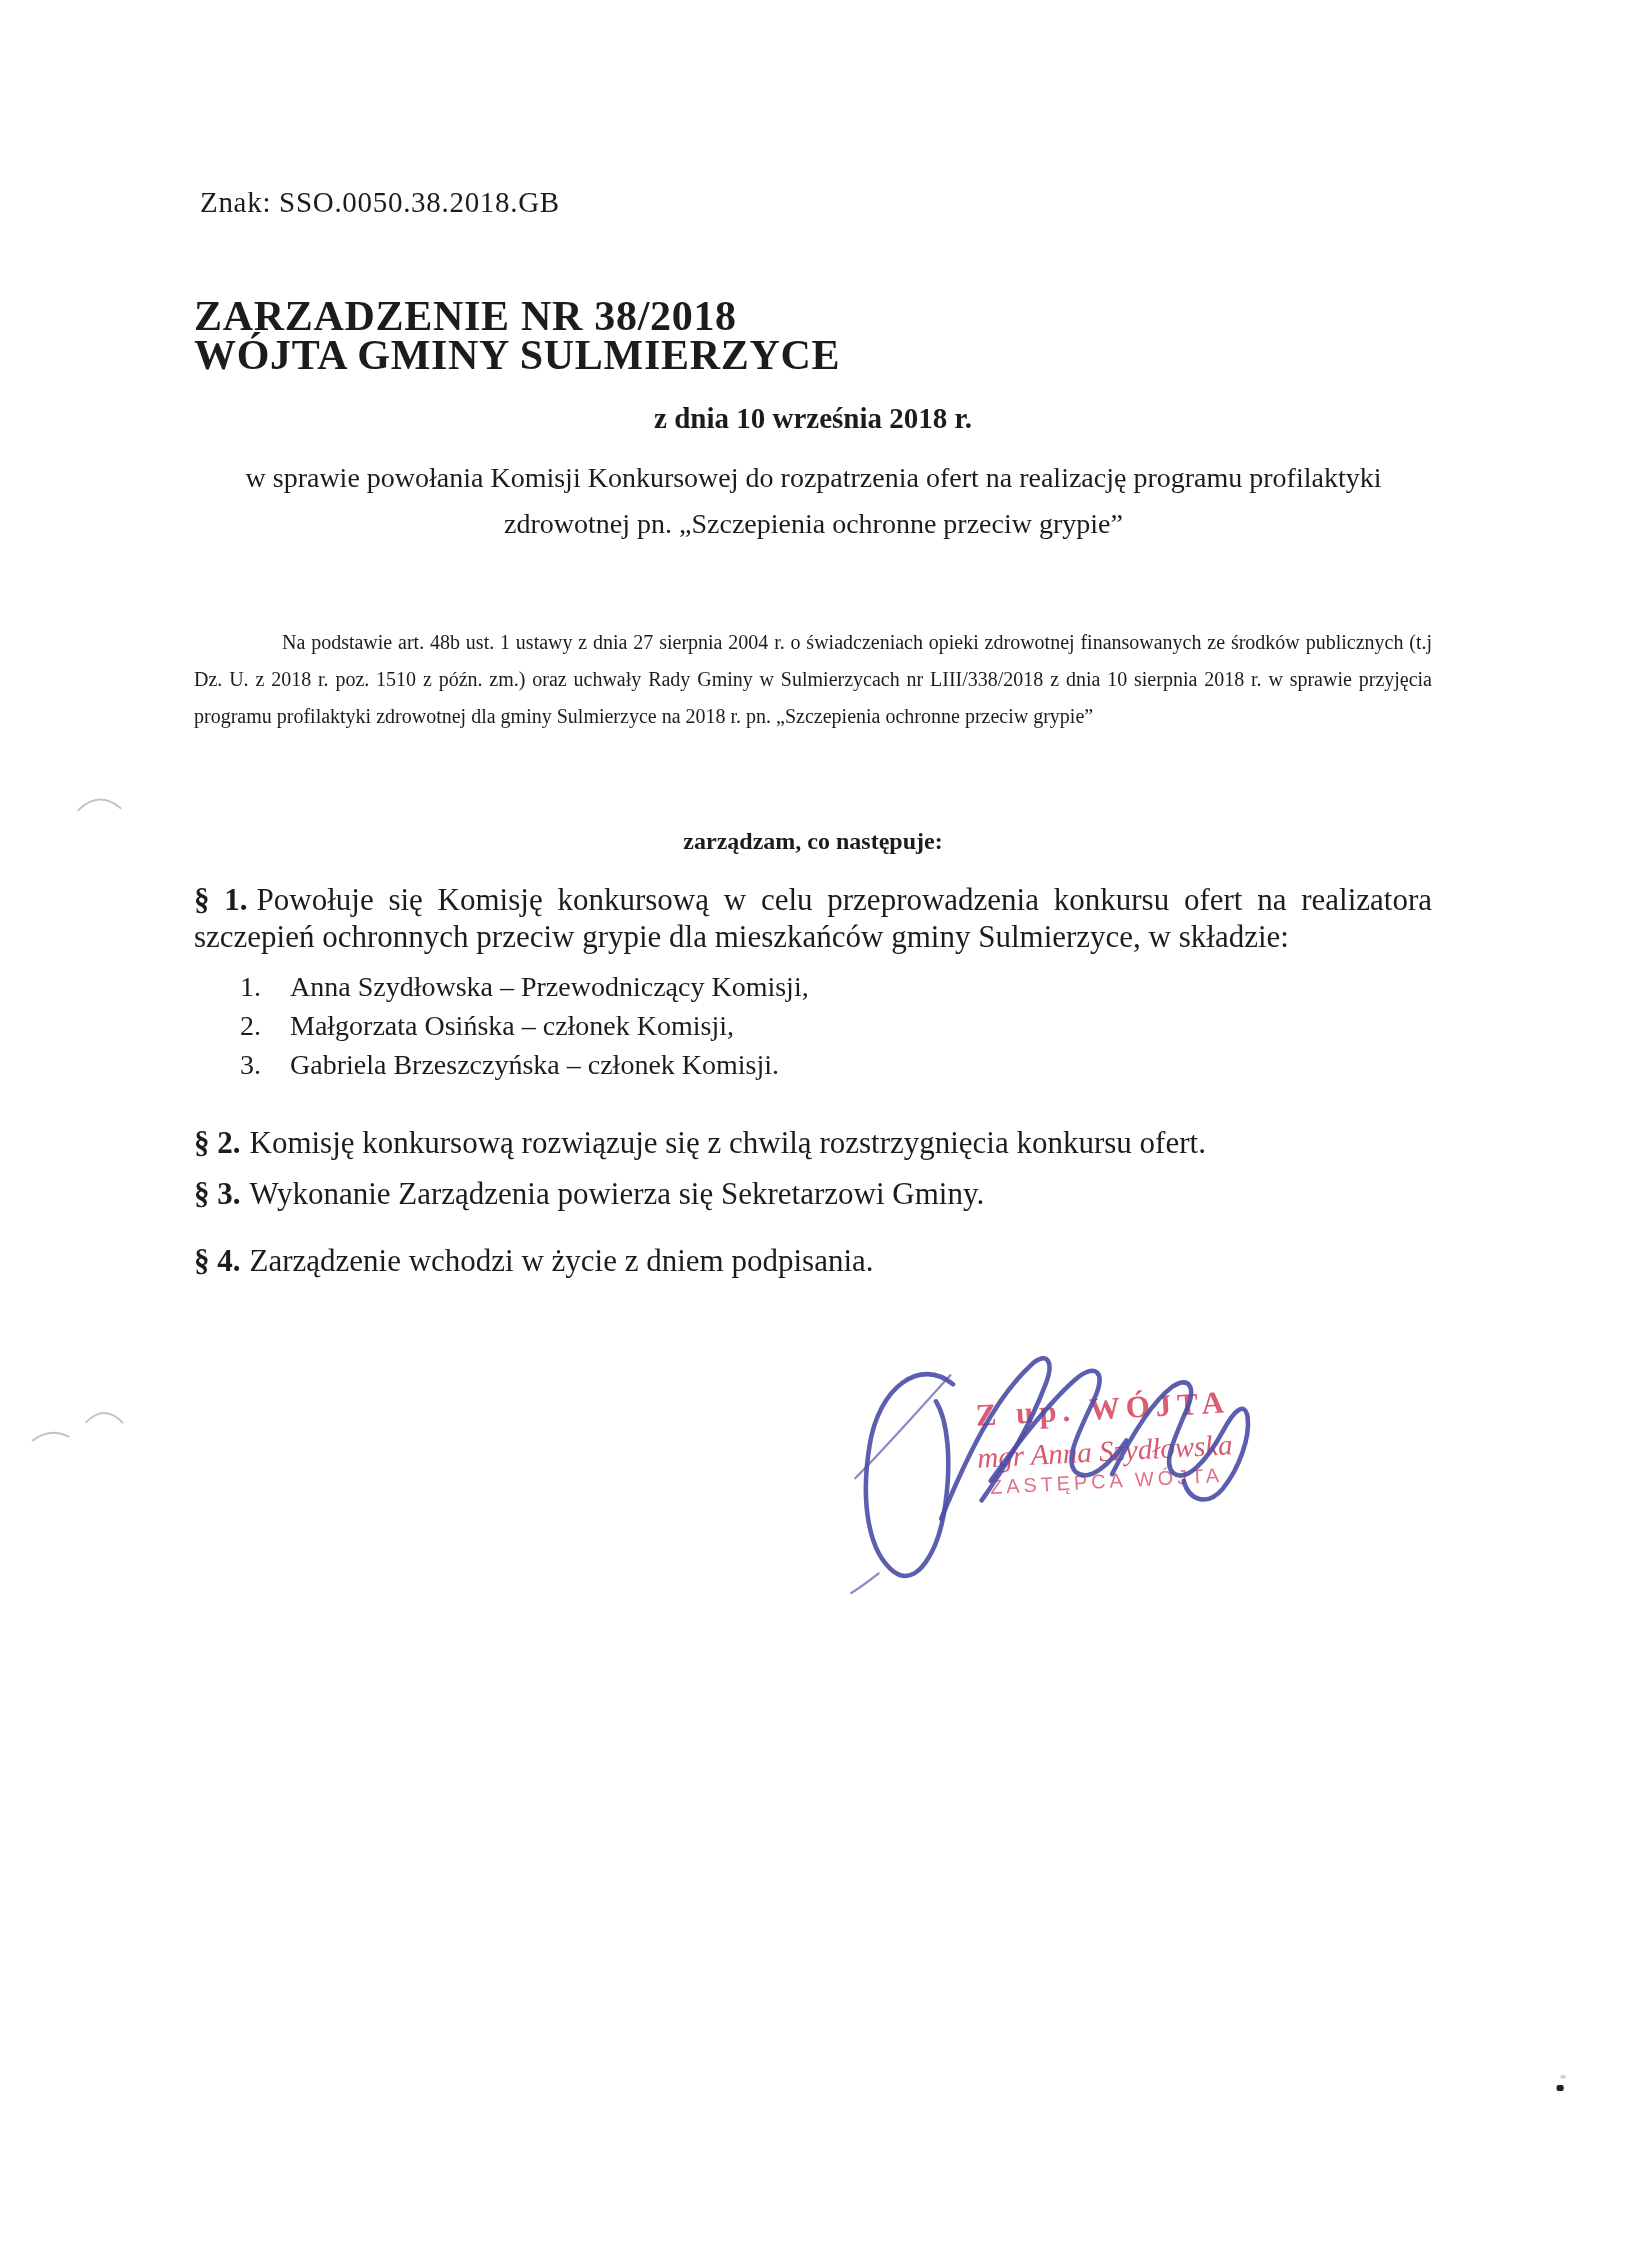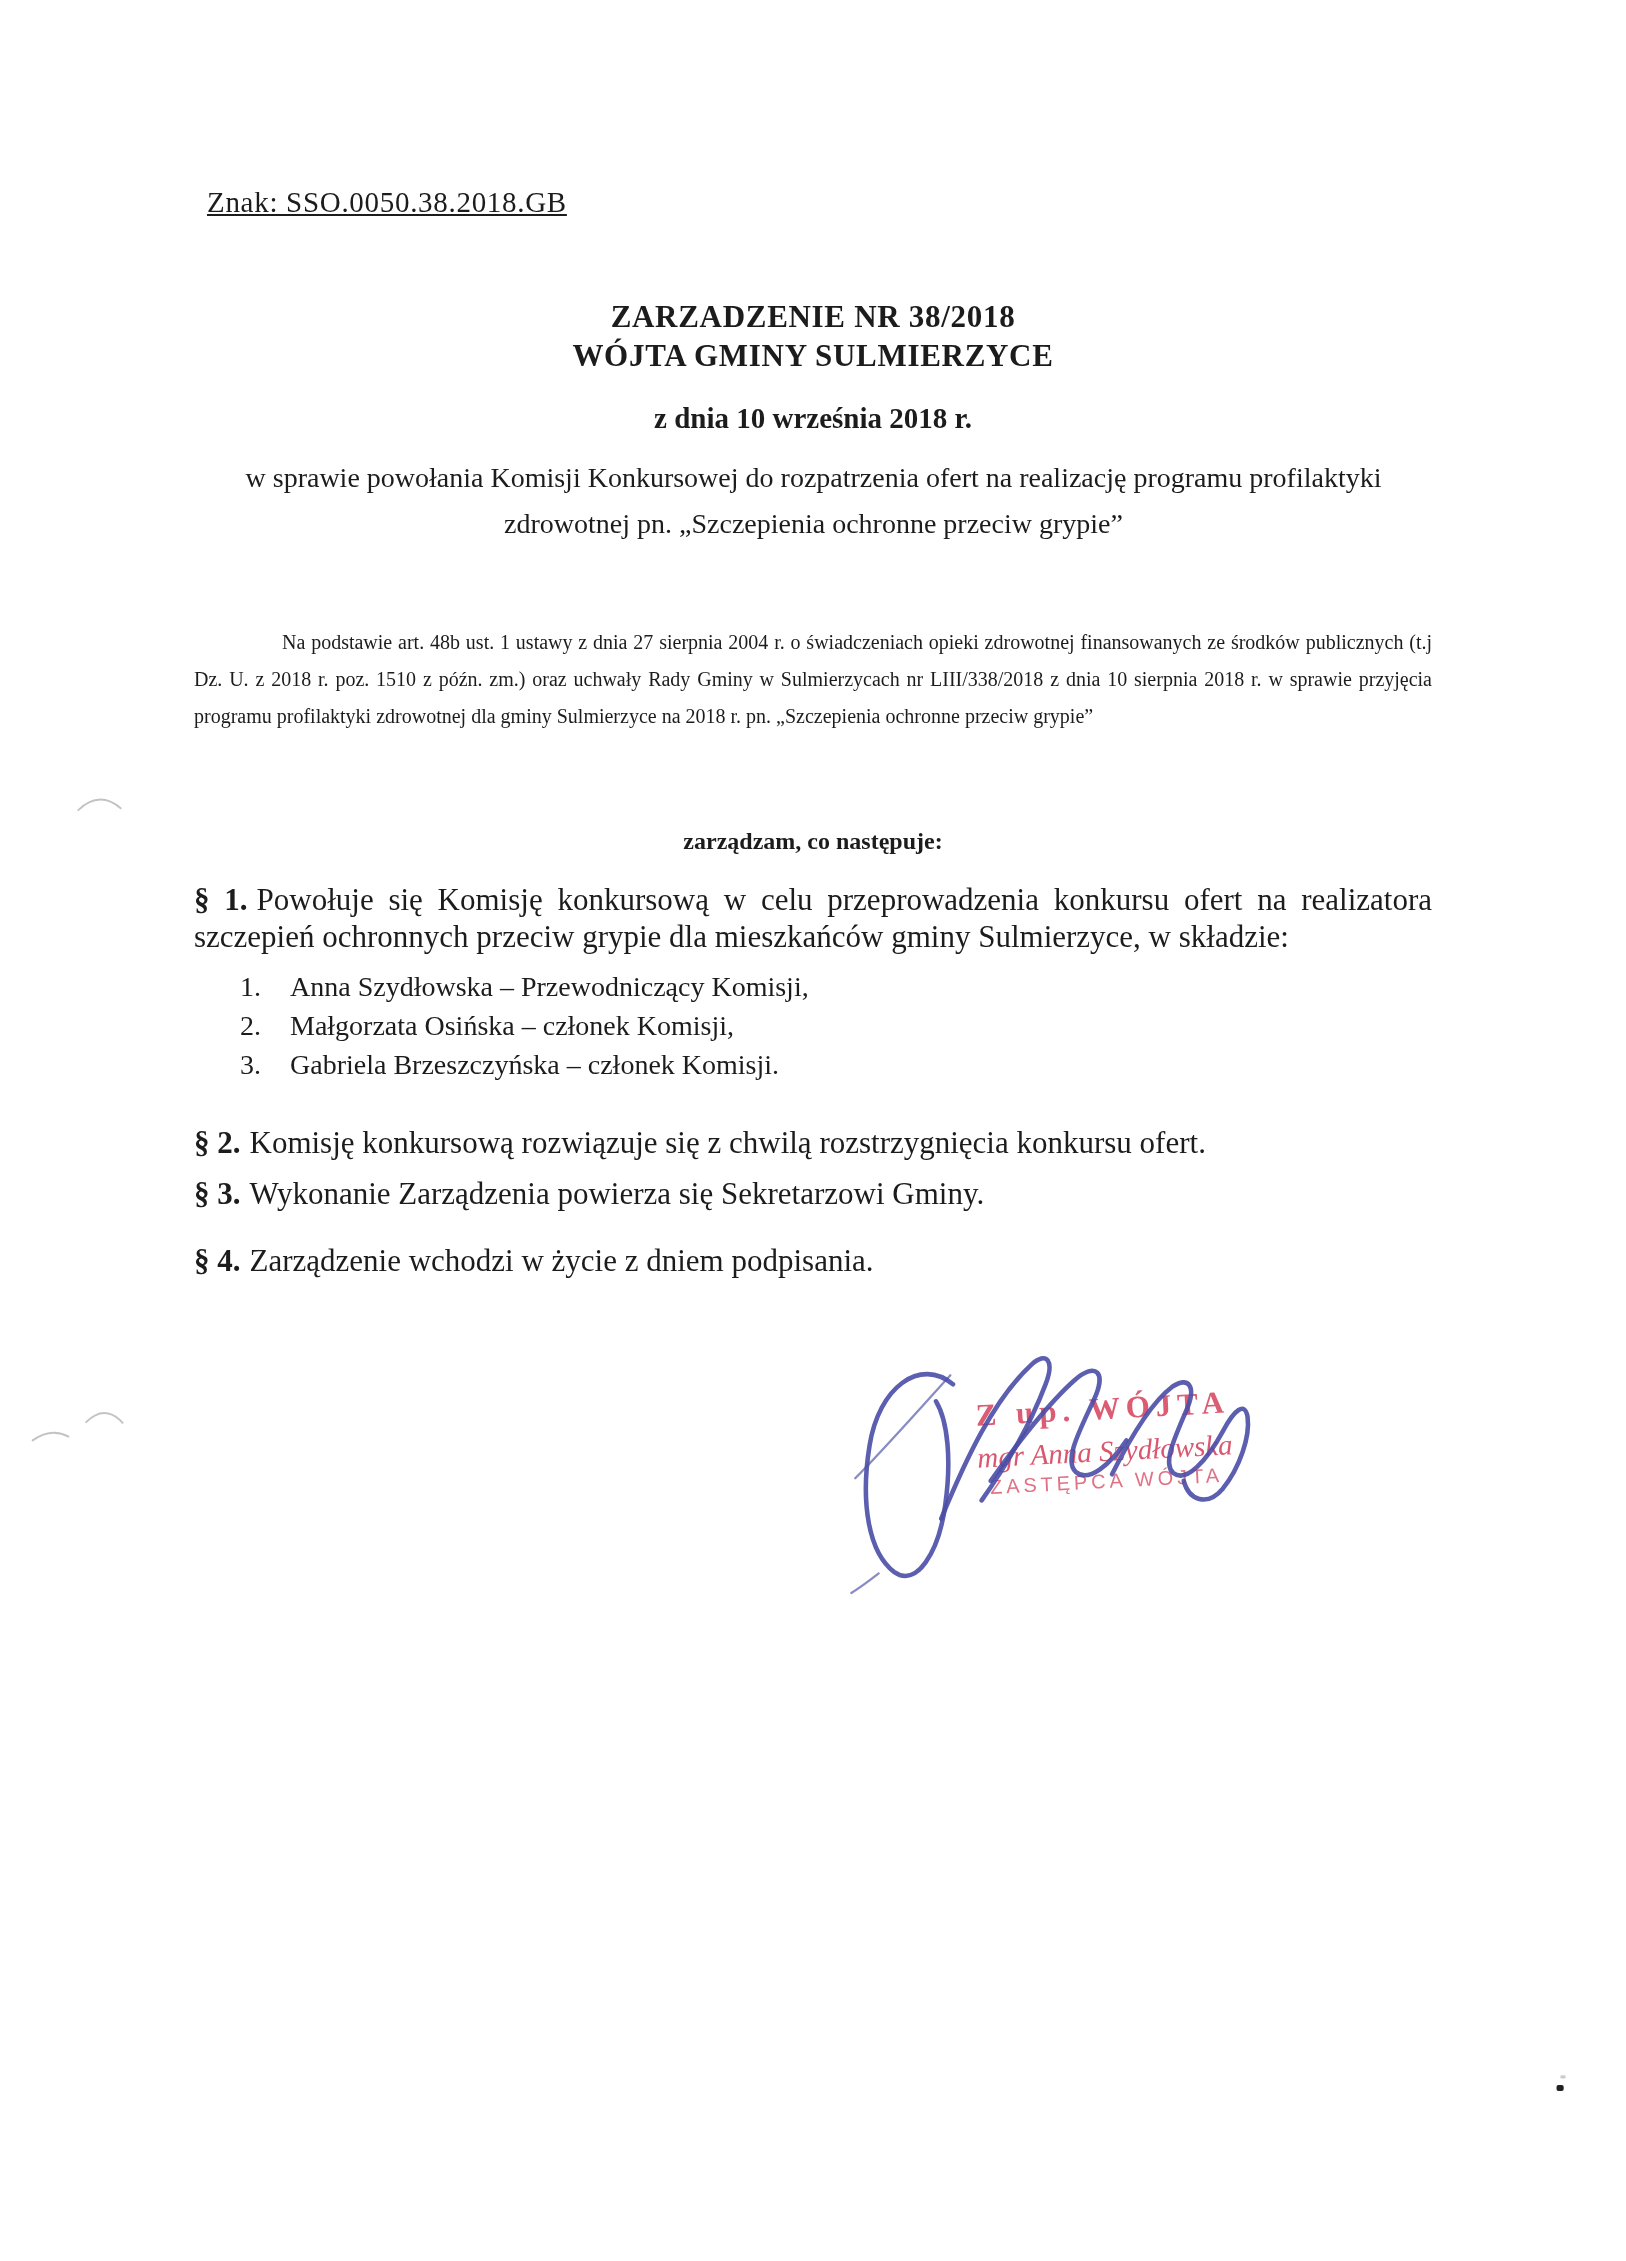--- a/index.html
+++ b/index.html
@@ -7,30 +7,29 @@
     position: relative;
     width: 1627px;
     height: 2261px;
     background: var(--page-bg, #ffffff);
     color: var(--text-color, #1c1c1c);
     font-family: "Liberation Serif", "DejaVu Serif", serif;
     overflow: hidden;
   }
   .abs { position: absolute; }
   .ref {
-    left: 207px; top: 184px;
+    left: 200px; top: 184px;
     font-size: 29px; line-height: 37px;
     letter-spacing: 0.7px;
-    text-decoration: underline;
   }
   .title-block {
     left: 194px; top: 297px; width: 1238px;
-    text-align: center;
-    font-weight: bold;
-    font-size: 31px; line-height: 39px;
+    text-align: left;
+    font-weight: bold;
+    font-size: 42px; line-height: 39px;
     letter-spacing: 0.7px;
   }
   .date-line {
     left: 194px; top: 399px; width: 1238px;
     text-align: center;
     font-weight: bold;
     font-size: 29px; line-height: 39px;
   }
   .subject {
     left: 178px; top: 455px; width: 1271px;

